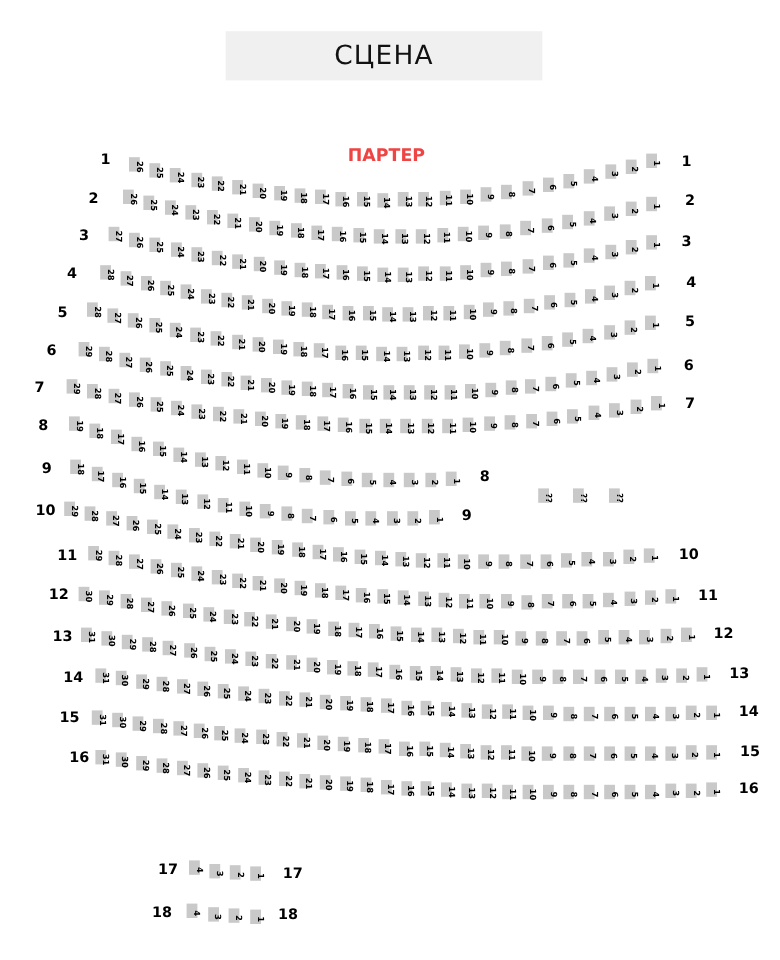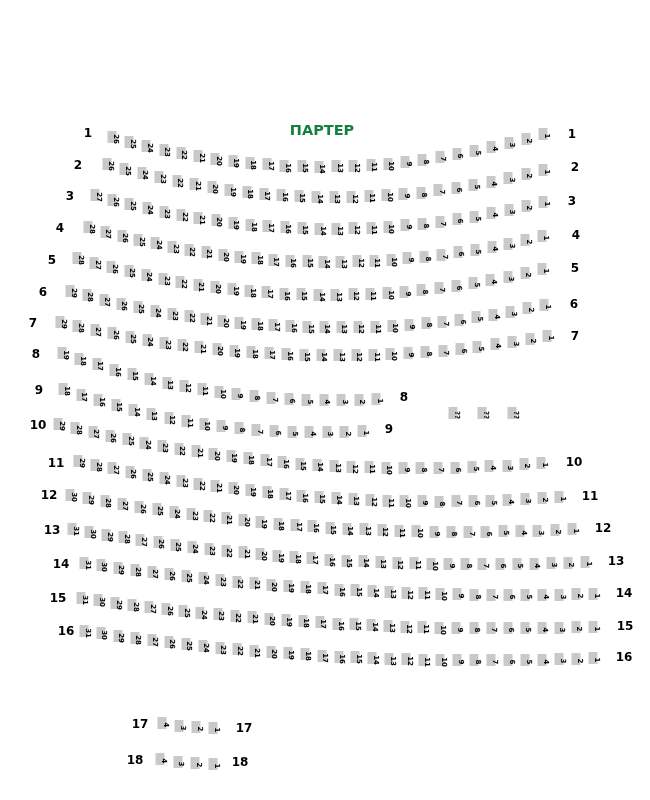--- a/index.html
+++ b/index.html
@@ -8,40 +8,43 @@
     font-family:"DejaVu Sans",sans-serif;
   }
   #seat-map{position:absolute;left:0;top:0;width:650px;height:800px;}
   .stage{
     position:absolute;left:188px;top:26px;width:264px;height:41px;
     background:#f0f0f0;display:flex;align-items:center;justify-content:center;
     font:400 22px "DejaVu Sans",sans-serif;color:#111;letter-spacing:1px;
   }
   .section-title{
     position:absolute;left:322px;top:130px;transform:translate(-50%,-50%);
-    font:700 14.5px "DejaVu Sans",sans-serif;color:#15803d;white-space:nowrap;
+    font:700 14.5px "DejaVu Sans",sans-serif;color:#ef4444;white-space:nowrap;
   }
   .row-label{
     position:absolute;transform:translate(-50%,-50%);
     font:700 12px "DejaVu Sans",sans-serif;color:#000;white-space:nowrap;
   }
   .seat{
     position:absolute;width:9px;height:12px;transform:translate(-50%,-50%);
     background:#c9c9c9;cursor:pointer;
   }
   .seat .num{
     position:absolute;left:50%;top:50%;
     transform:translate(calc(-50% + 3px),calc(-50% + 2px)) rotate(90deg);
     font:700 7px "DejaVu Sans",sans-serif;color:#000;line-height:1;white-space:nowrap;
   }
 </style>
 </head>
 <body>
 
 <div id="seat-map">
+  <div class="stage">
+    <span>СЦЕНА</span>
+  </div>
   <div class="section-title">ПАРТЕР</div>
 
 <div class="seat" style="left: 112px; top: 137px;">
       <span class="num">26</span>
     </div>
     <div class="seat" style="left: 129.24px; top: 141.642px;">
       <span class="num">25</span>
     </div>
     <div class="seat" style="left: 146.48px; top: 145.886px;">
       <span class="num">24</span>

